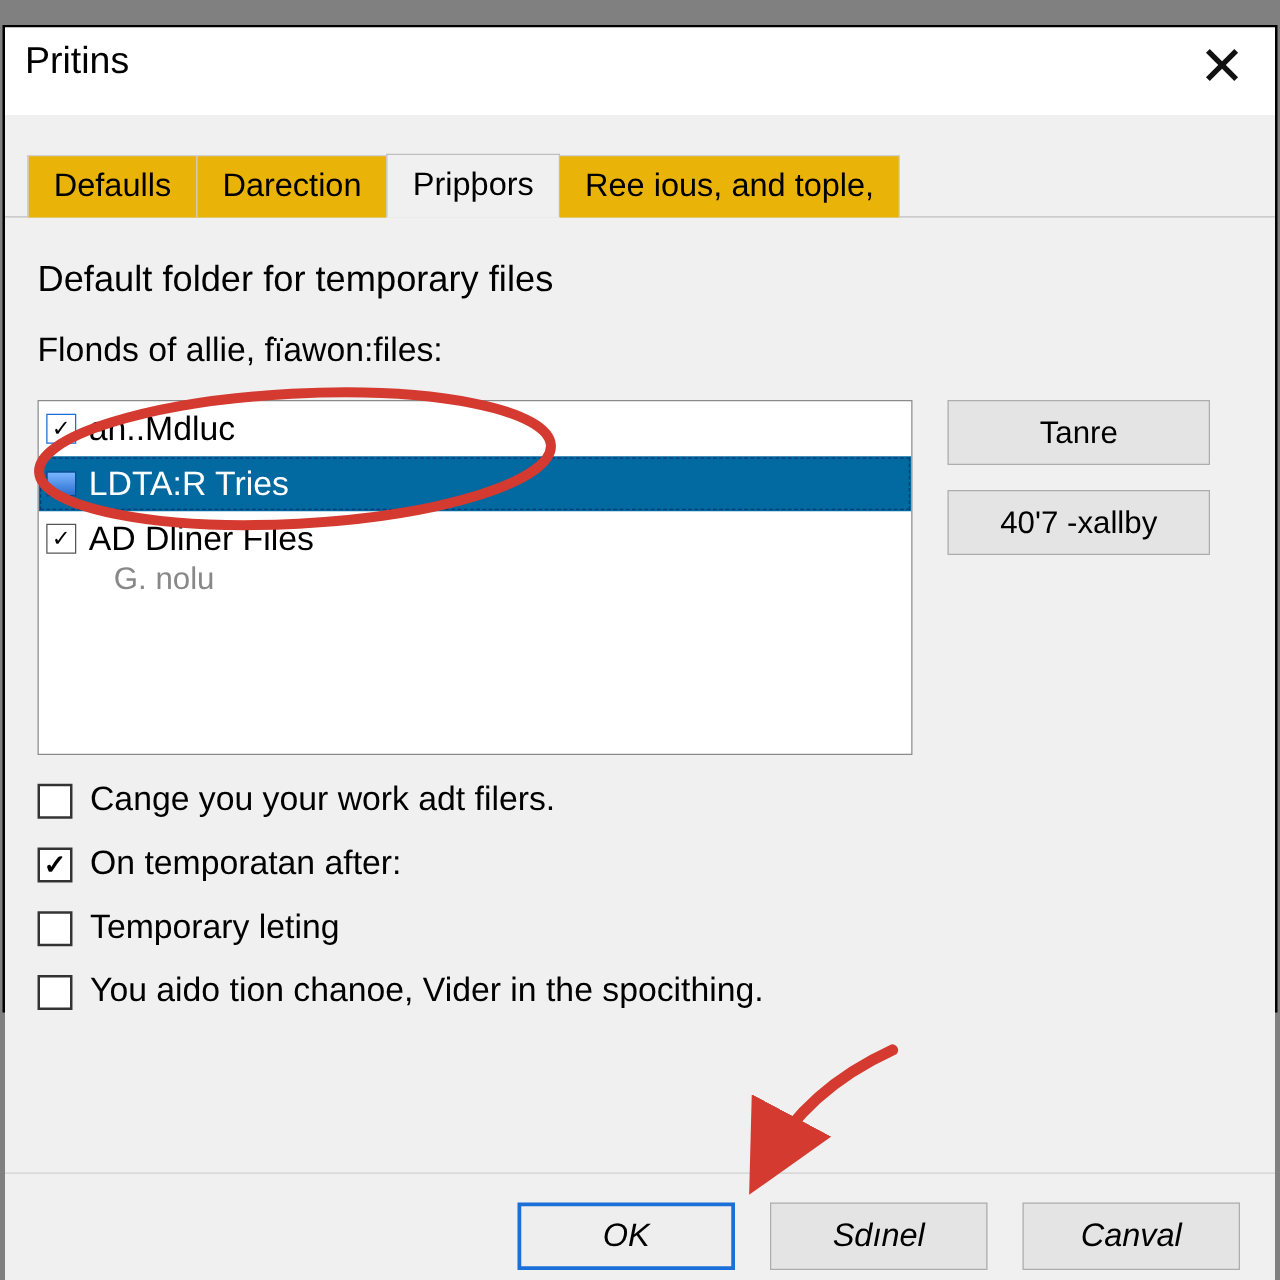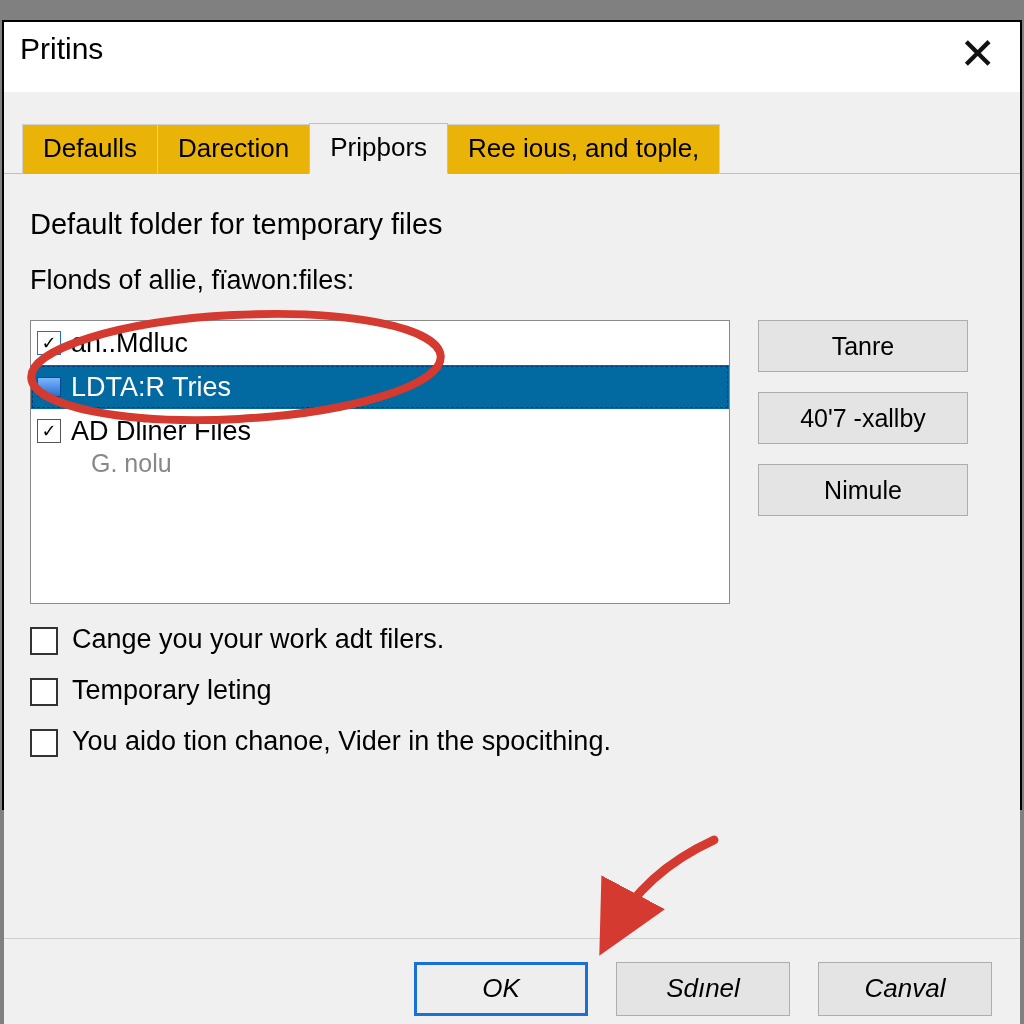--- a/index.html
+++ b/index.html
@@ -165,27 +165,30 @@
         <div class="li">
           <span class="chk">✓</span>
           <span>AD Dliner Files</span>
         </div>
         <div class="extra">G. nolu</div>
       </div>
 
       <div class="button-col">
         <div class="btn">Tanre</div>
         <div class="btn">40'7 -xallby</div>
-        <div class="btn">Nimule</div>
       </div>
     </div>
 
     <div class="check-row">
       <span class="cbox"></span>
       <span>Cange you your work adt filers.</span>
+    </div>
+    <div class="check-row">
+      <span class="cbox checked"></span>
+      <span>On temporatan after:</span>
     </div>
     <div class="check-row">
       <span class="cbox"></span>
       <span>Temporary leting</span>
     </div>
     <div class="check-row">
       <span class="cbox"></span>
       <span>You aido tion chanoe, Vider in the spocithing.</span>
     </div>
   </div>

